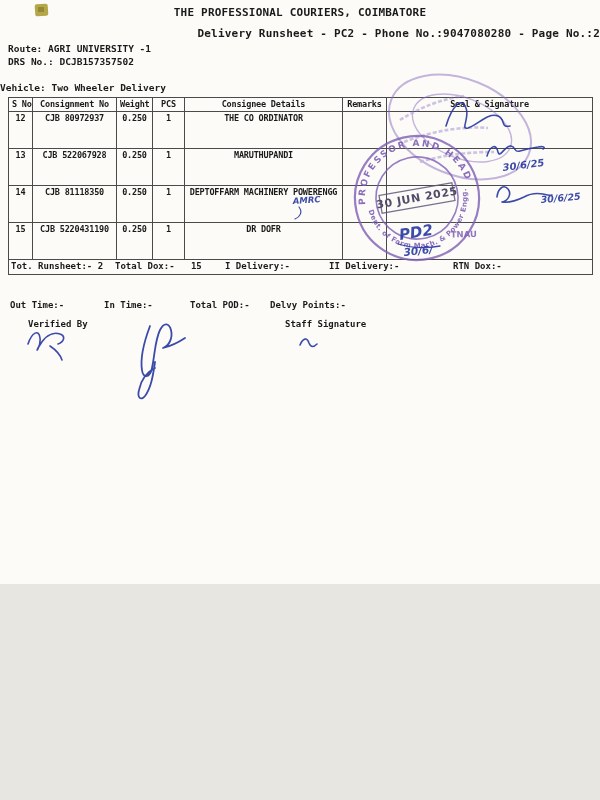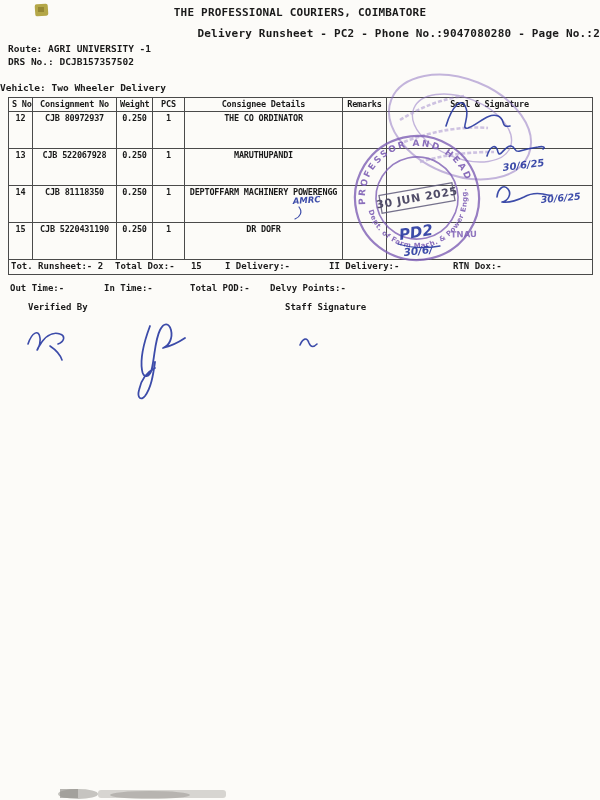--- a/index.html
+++ b/index.html
@@ -1,35 +1,35 @@
 <!DOCTYPE html>
 <html><head>
 <meta charset="utf-8">
 <style>
   *{box-sizing:border-box;margin:0;padding:0}
   html,body{width:600px;height:800px}
   body{background:#e8e6e1;font-family:"DejaVu Sans Mono",monospace}
-  .page{position:relative;width:600px;height:800px;background:#fcfbf8;color:#1a1a1a;overflow:hidden}
+  .page{position:relative;width:600px;height:584px;background:#fcfbf8;color:#1a1a1a;overflow:hidden}
   .title{padding-top:6px;text-align:center;font-size:11px;font-weight:bold;letter-spacing:.2px}
   .subtitle{text-align:right;font-size:11px;font-weight:bold;margin-top:8px;letter-spacing:.2px}
   .info-wrap{position:relative;margin:3px 8px 0;height:38px;font-size:9.5px;font-weight:bold}
   .info-line{line-height:12.5px;white-space:pre}
   .rs-box{position:absolute;top:-2px;right:0;width:240px;border:1px solid #555;background:rgba(255,255,255,.3)}
   .rs-line{line-height:13px;padding:0 4px;font-size:9.5px;font-weight:bold;white-space:pre}
   .rs-line + .rs-line{border-top:1px solid #555}
   .vehicle-line{margin:1px 0 0;font-size:9.5px;font-weight:bold;line-height:12px;white-space:pre}
   table.runsheet{border-collapse:collapse;table-layout:fixed;width:584px;margin:3px 8px 0}
   .runsheet th,.runsheet td{border:1px solid #4a4a4a;font-family:"DejaVu Sans Mono",monospace;font-size:8.5px;font-weight:bold;letter-spacing:-.2px;text-align:center;vertical-align:top;padding:1px 3px;white-space:nowrap;overflow:hidden}
   .runsheet th{height:14px}
   .runsheet td.row-cell{height:37px}
   .totals-cell{height:15px!important;position:relative}
   .totals-cell span.slot{position:absolute;top:1px;font-size:9px;letter-spacing:0;white-space:pre}
   .line{position:relative;margin:0 8px;height:12px;font-size:9px;font-weight:bold}
   .line span{position:absolute;top:0;white-space:pre}
-  .times-line{margin-top:8px}
+  .times-line{margin-top:25px}
   .entered-line{margin-top:10px}
   .verified-line{margin-top:7px}
   .overlay{position:absolute;left:0;top:0;pointer-events:none}
 </style>
 </head>
 <body>
 
 <div class="page">
 
   <div class="title">THE PROFESSIONAL COURIERS, COIMBATORE</div>

